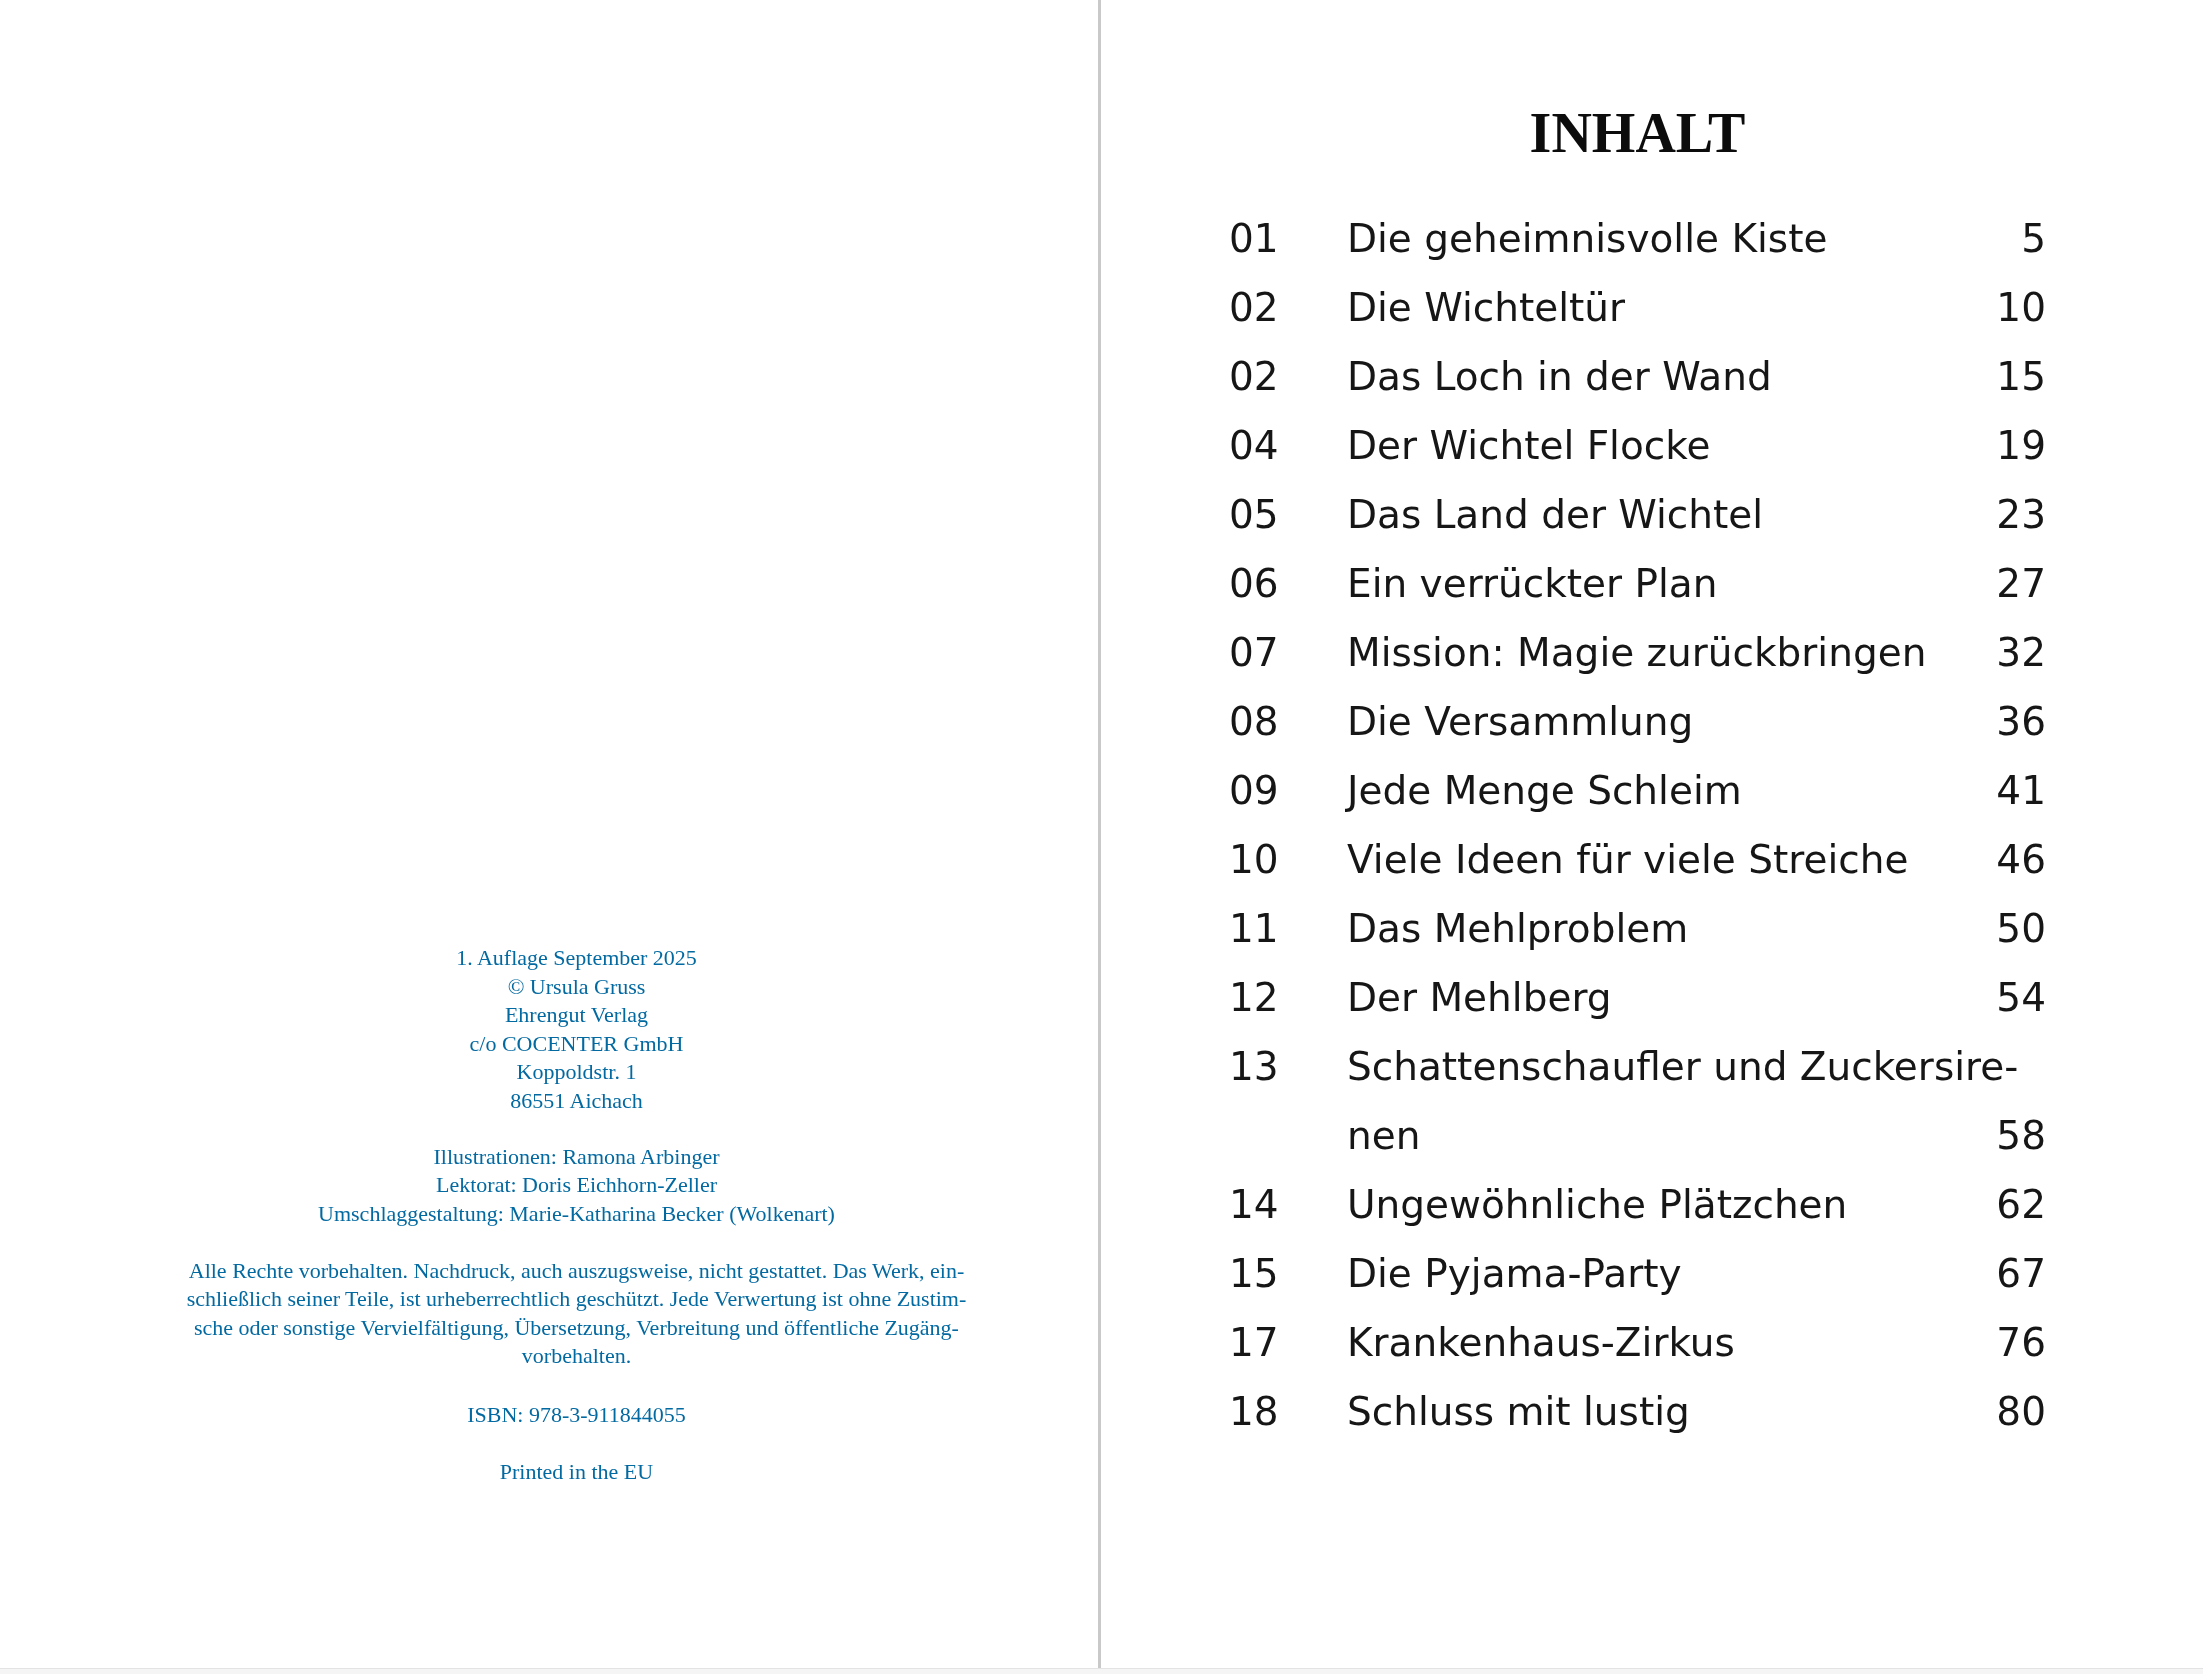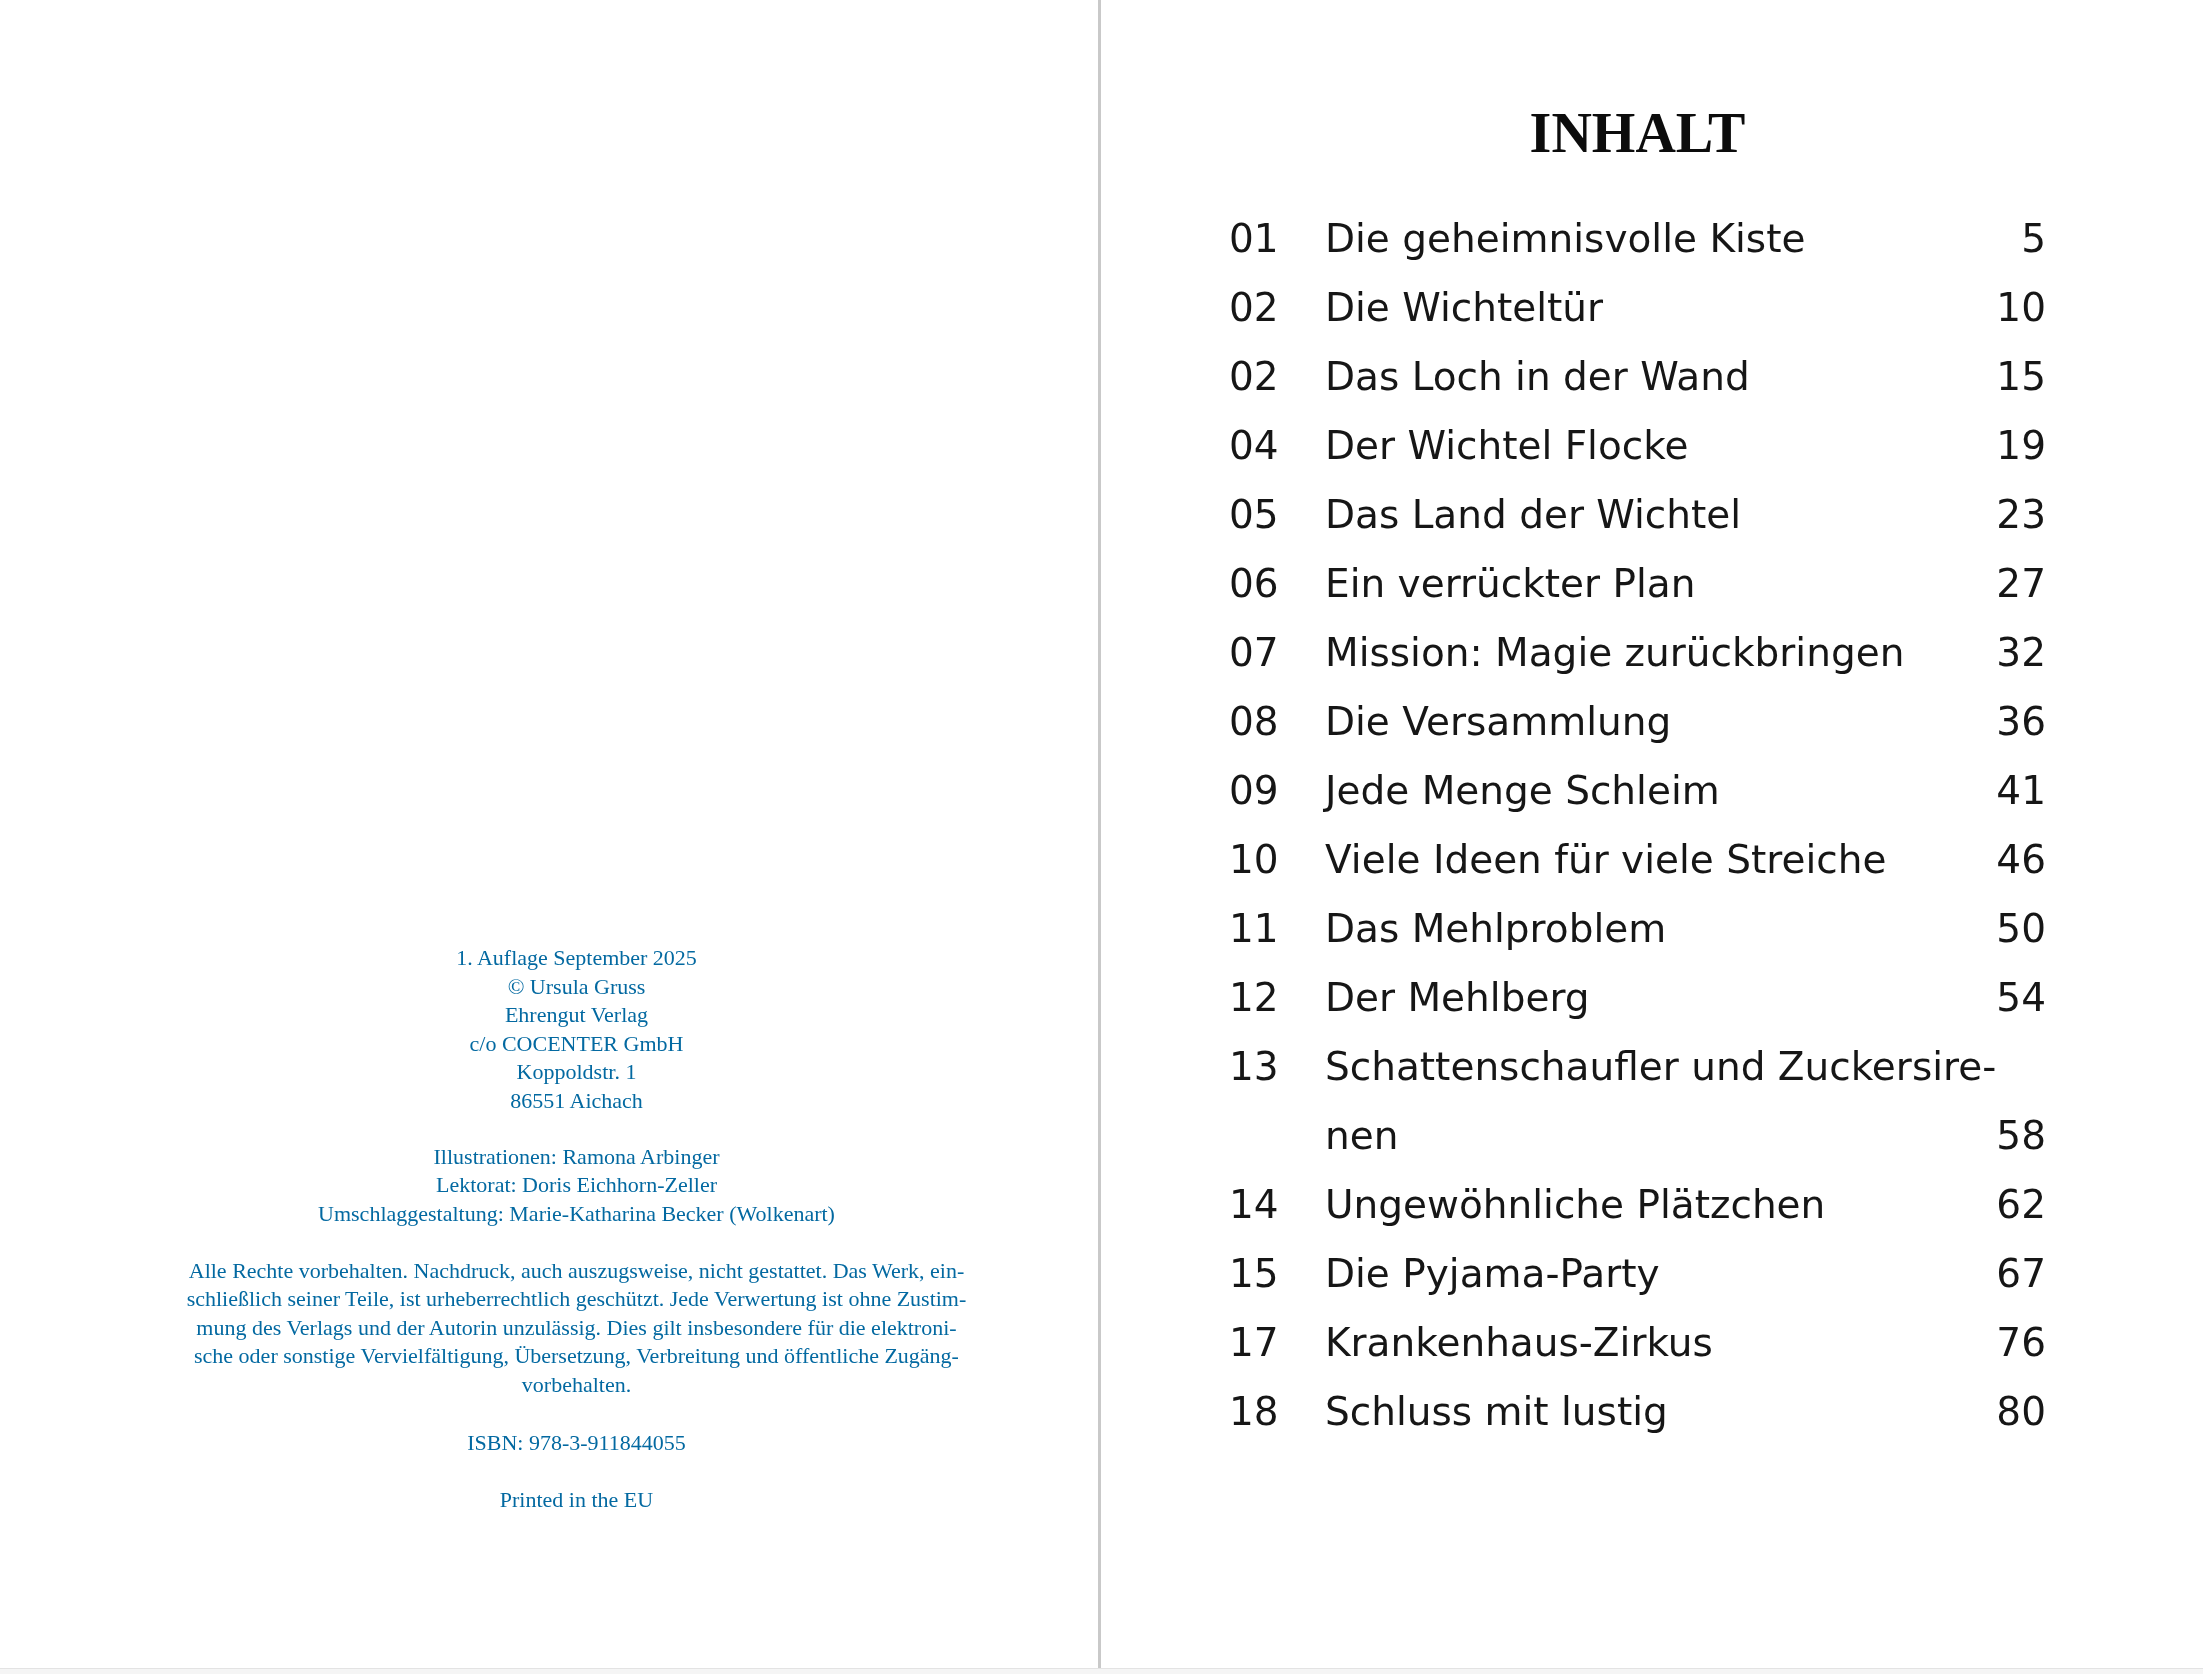--- a/index.html
+++ b/index.html
@@ -64,21 +64,21 @@
   .toc {
     position: absolute;
     left: 1229px;
     top: 204px;
     width: 817px;
     font-family: "DejaVu Sans", sans-serif;
     font-size: 39px;
     line-height: 69px;
     color: #161616;
   }
-  .toc-row { display: flex; align-items: flex-start; }
+  .toc-row { display: flex; align-items: flex-start; gap: 22px; }
   .toc-num { flex: none; width: 77px; }
   .toc-titlewrap { flex: 1; min-width: 0; }
   .toc-title-line, .toc-title-line2 { display: block; white-space: nowrap; margin-left: 19px; }
   .toc-page { flex: none; width: 84px; text-align: right; align-self: flex-end; }
 </style>
 </head>
 <body>
 
 <div class="canvas">
 
@@ -93,21 +93,20 @@
           <div class="line">86551 Aichach</div>
         </div>
       <div class="block-credits">
           <div class="line">Illustrationen: Ramona Arbinger</div>
           <div class="line">Lektorat: Doris Eichhorn-Zeller</div>
           <div class="line">Umschlaggestaltung: Marie-Katharina Becker (Wolkenart)</div>
         </div>
       <div class="block-rights">
           <div class="line">Alle Rechte vorbehalten. Nachdruck, auch auszugsweise, nicht gestattet. Das Werk, ein-</div>
           <div class="line">schließlich seiner Teile, ist urheberrechtlich geschützt. Jede Verwertung ist ohne Zustim-</div>
-          <div class="line">mung des Verlags und der Autorin unzulässig. Dies gilt insbesondere für die elektroni-</div>
           <div class="line">sche oder sonstige Vervielfältigung, Übersetzung, Verbreitung und öffentliche Zugäng-</div>
           <div class="line">vorbehalten.</div>
         </div>
       <div class="isbn-line">ISBN: 978-3-911844055</div>
       <div class="printed-line">Printed in the EU</div>
     </div>
   </div>
 
   <div class="divider"></div>
 

